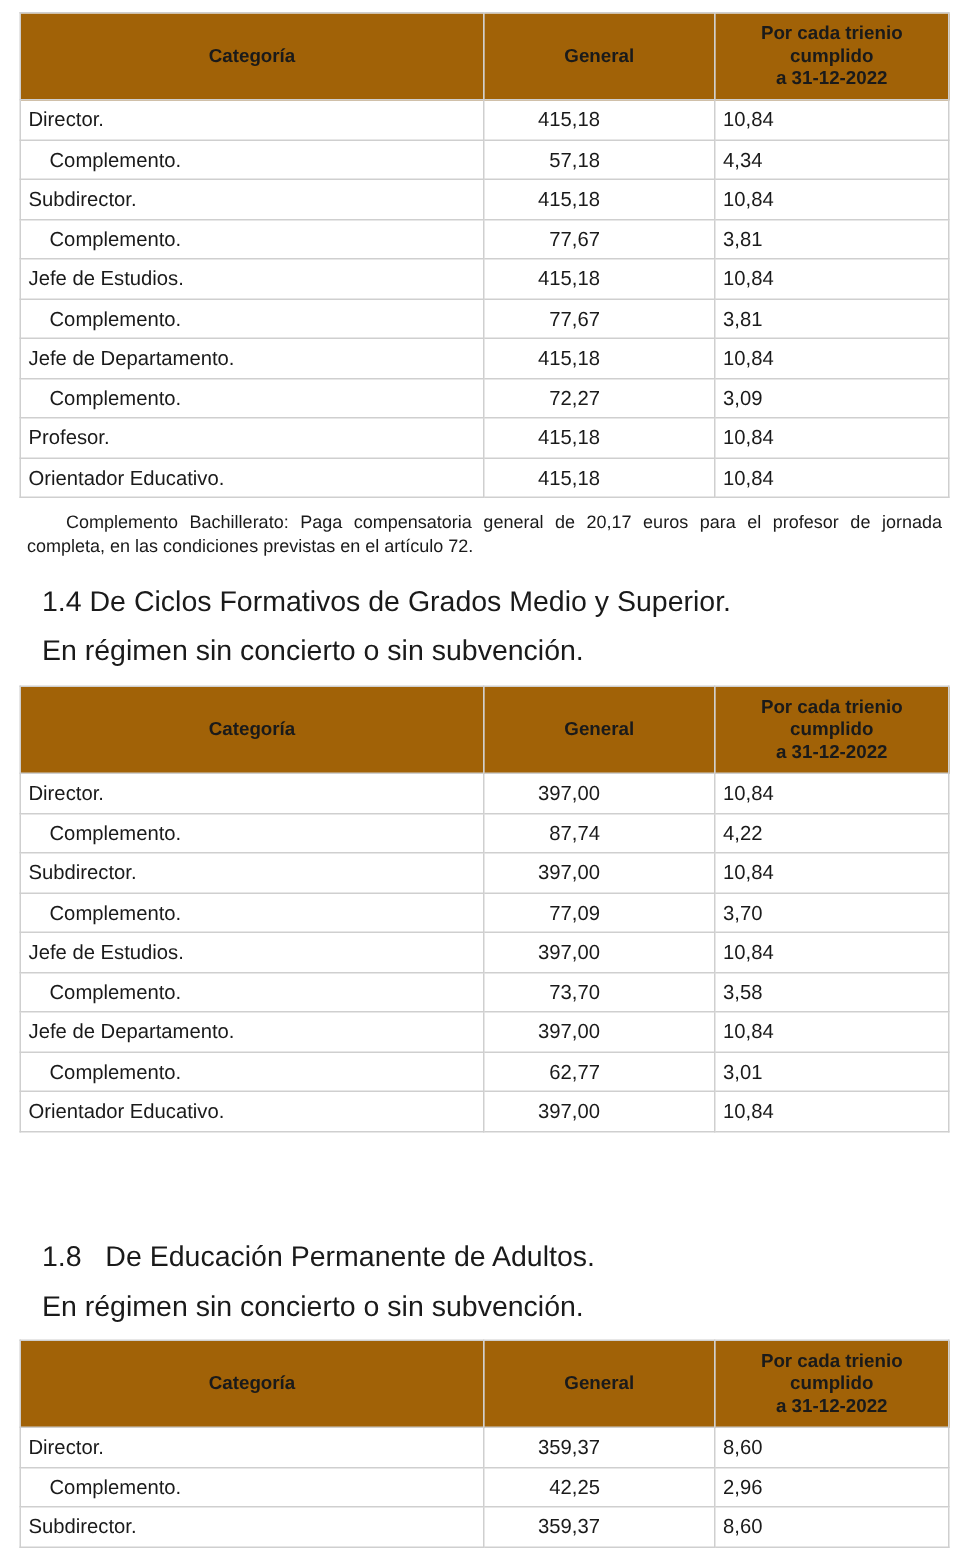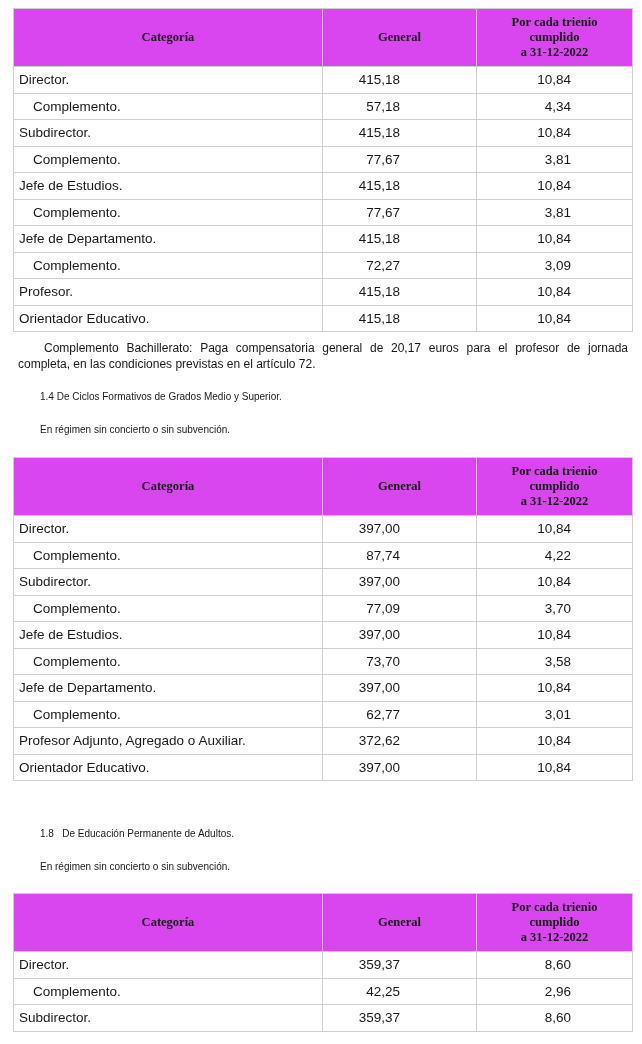--- a/index.html
+++ b/index.html
@@ -1,30 +1,30 @@
 <!DOCTYPE html>
 <html><head>
   <meta charset="utf-8">
   <style>
     html, body { margin: 0; padding: 0; background: #ffffff; }
     body { width: 642px; height: 1044px; position: relative; overflow: hidden;
       font-family: "Liberation Sans", sans-serif; color: #1a1a1a; }
     table.sal { position: absolute; left: 13px; width: 619px; border-collapse: collapse;
       font-size: 13.5px; table-layout: fixed; }
     table.sal th, table.sal td { border: 1px solid #cfcfcf; }
-    table.sal th { background: #d946ef; font-weight: bold; font-size: 12.5px; line-height: 15px;
-      text-align: center; height: 57px; padding: 0 6px; font-family: Liberation Serif, serif; }
+    table.sal th { background: #a16207; font-weight: bold; font-size: 12.5px; line-height: 15px;
+      text-align: center; height: 57px; padding: 0 6px; }
     table.sal td { height: 25.5px; padding: 0 5px; }
     table.sal td.gen { text-align: right; padding-right: 76px; margin-top: 10px; }
-    table.sal td.tri { text-align: right; padding-right: 61px; }
+    table.sal td.tri { padding-right: 61px; }
     table.sal td.sub { padding-left: 19px; }
     col.c1 { width: 309px; } col.c2 { width: 154px; } col.c3 { width: 156px; }
     .note { position: absolute; left: 18px; width: 610px; font-size: 12px; line-height: 16px;
       text-align: justify; text-indent: 26px; top: 340px; }
-    .para { position: absolute; left: 40px; font-size: 10px; }
+    .para { position: absolute; left: 28px; font-size: 19px; }
   </style>
 </head>
 <body>
 
 <table class="sal" style="top:8px;">
   <colgroup>
       <col class="c1">
       <col class="c2">
       <col class="c3">
     </colgroup>
@@ -142,25 +142,20 @@
         <td>Jefe de Departamento.</td>
         <td class="gen">397,00</td>
         <td class="tri">10,84</td>
       </tr>
       <tr>
         <td class="sub">Complemento.</td>
         <td class="gen">62,77</td>
         <td class="tri">3,01</td>
       </tr>
       <tr>
-        <td>Profesor Adjunto, Agregado o Auxiliar.</td>
-        <td class="gen">372,62</td>
-        <td class="tri">10,84</td>
-      </tr>
-      <tr>
         <td>Orientador Educativo.</td>
         <td class="gen">397,00</td>
         <td class="tri">10,84</td>
       </tr>
     </tbody>
 </table>
 
 <div class="para" style="top:828px;">1.8&nbsp;&nbsp;&nbsp;De Educación Permanente de Adultos.</div>
 <div class="para" style="top:861px;">En régimen sin concierto o sin subvención.</div>
 

